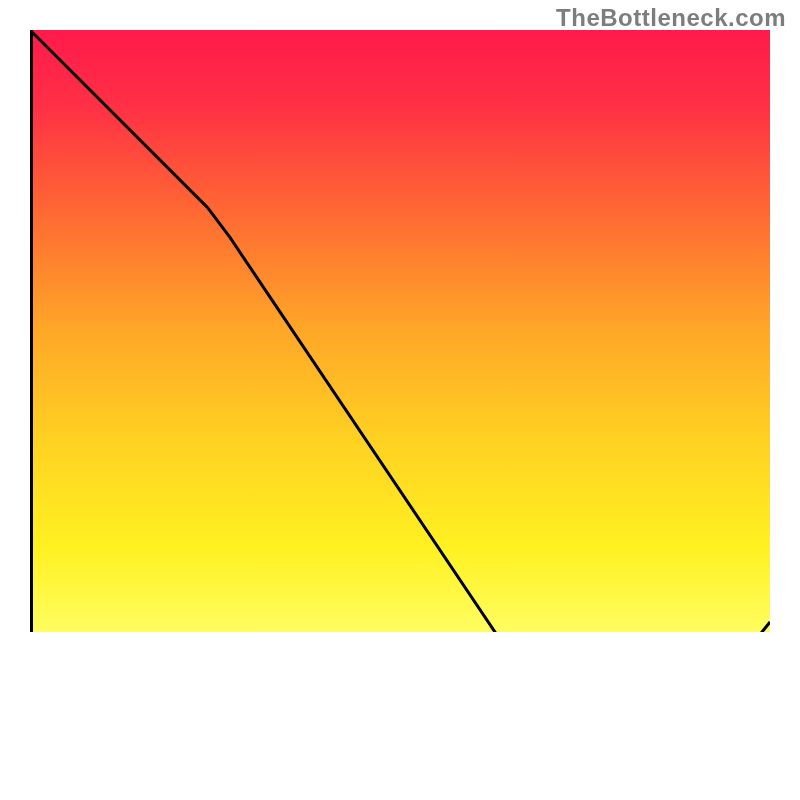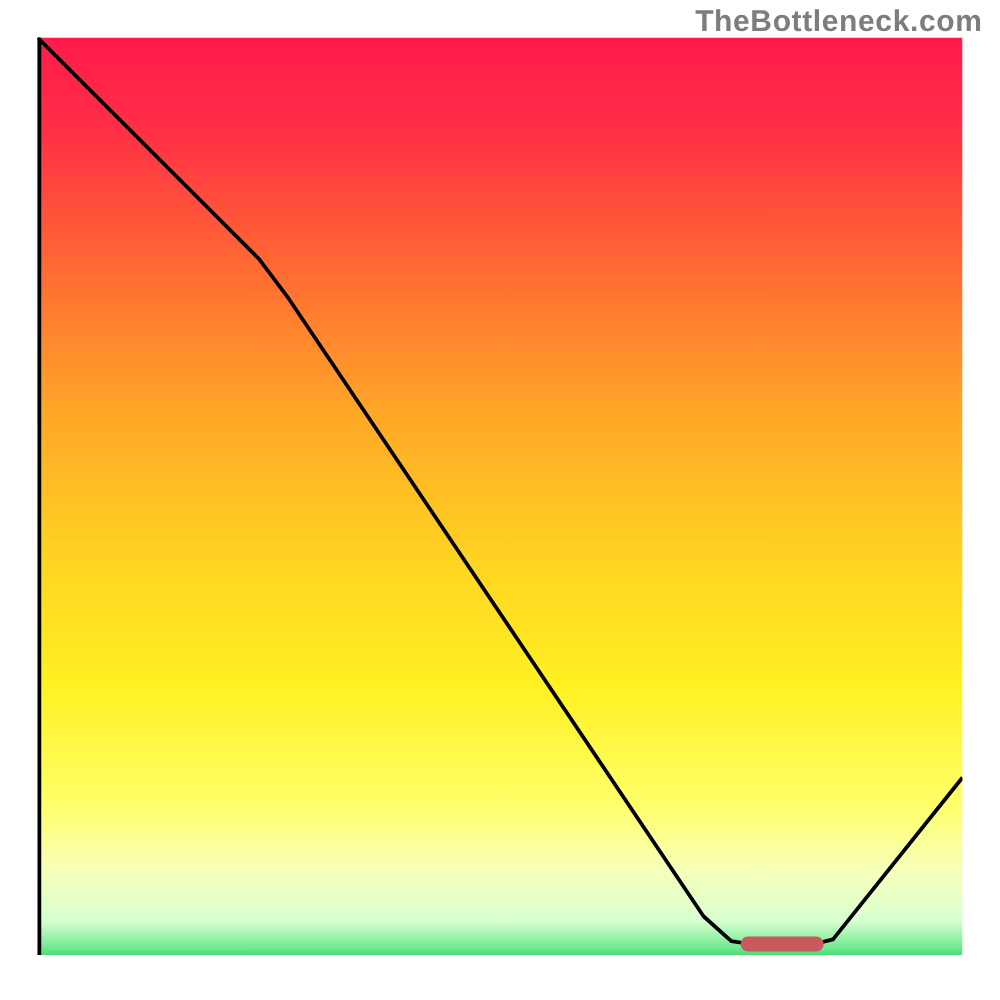--- a/index.html
+++ b/index.html
@@ -4,21 +4,21 @@
 <style>
   body {
     margin: 0;
     padding: 0;
     background: #fff;
     font-family: Arial, Helvetica, sans-serif;
   }
   .chart-container {
     position: relative;
     width: 800px;
-    height: 764px;
+    height: 632px;
     background: #fff;
   }
   .watermark {
     position: absolute;
     top: 4px;
     right: 14px;
     font-size: 24px;
     font-weight: bold;
     color: #7d7d7d;
     font-family: Arial, sans-serif;

